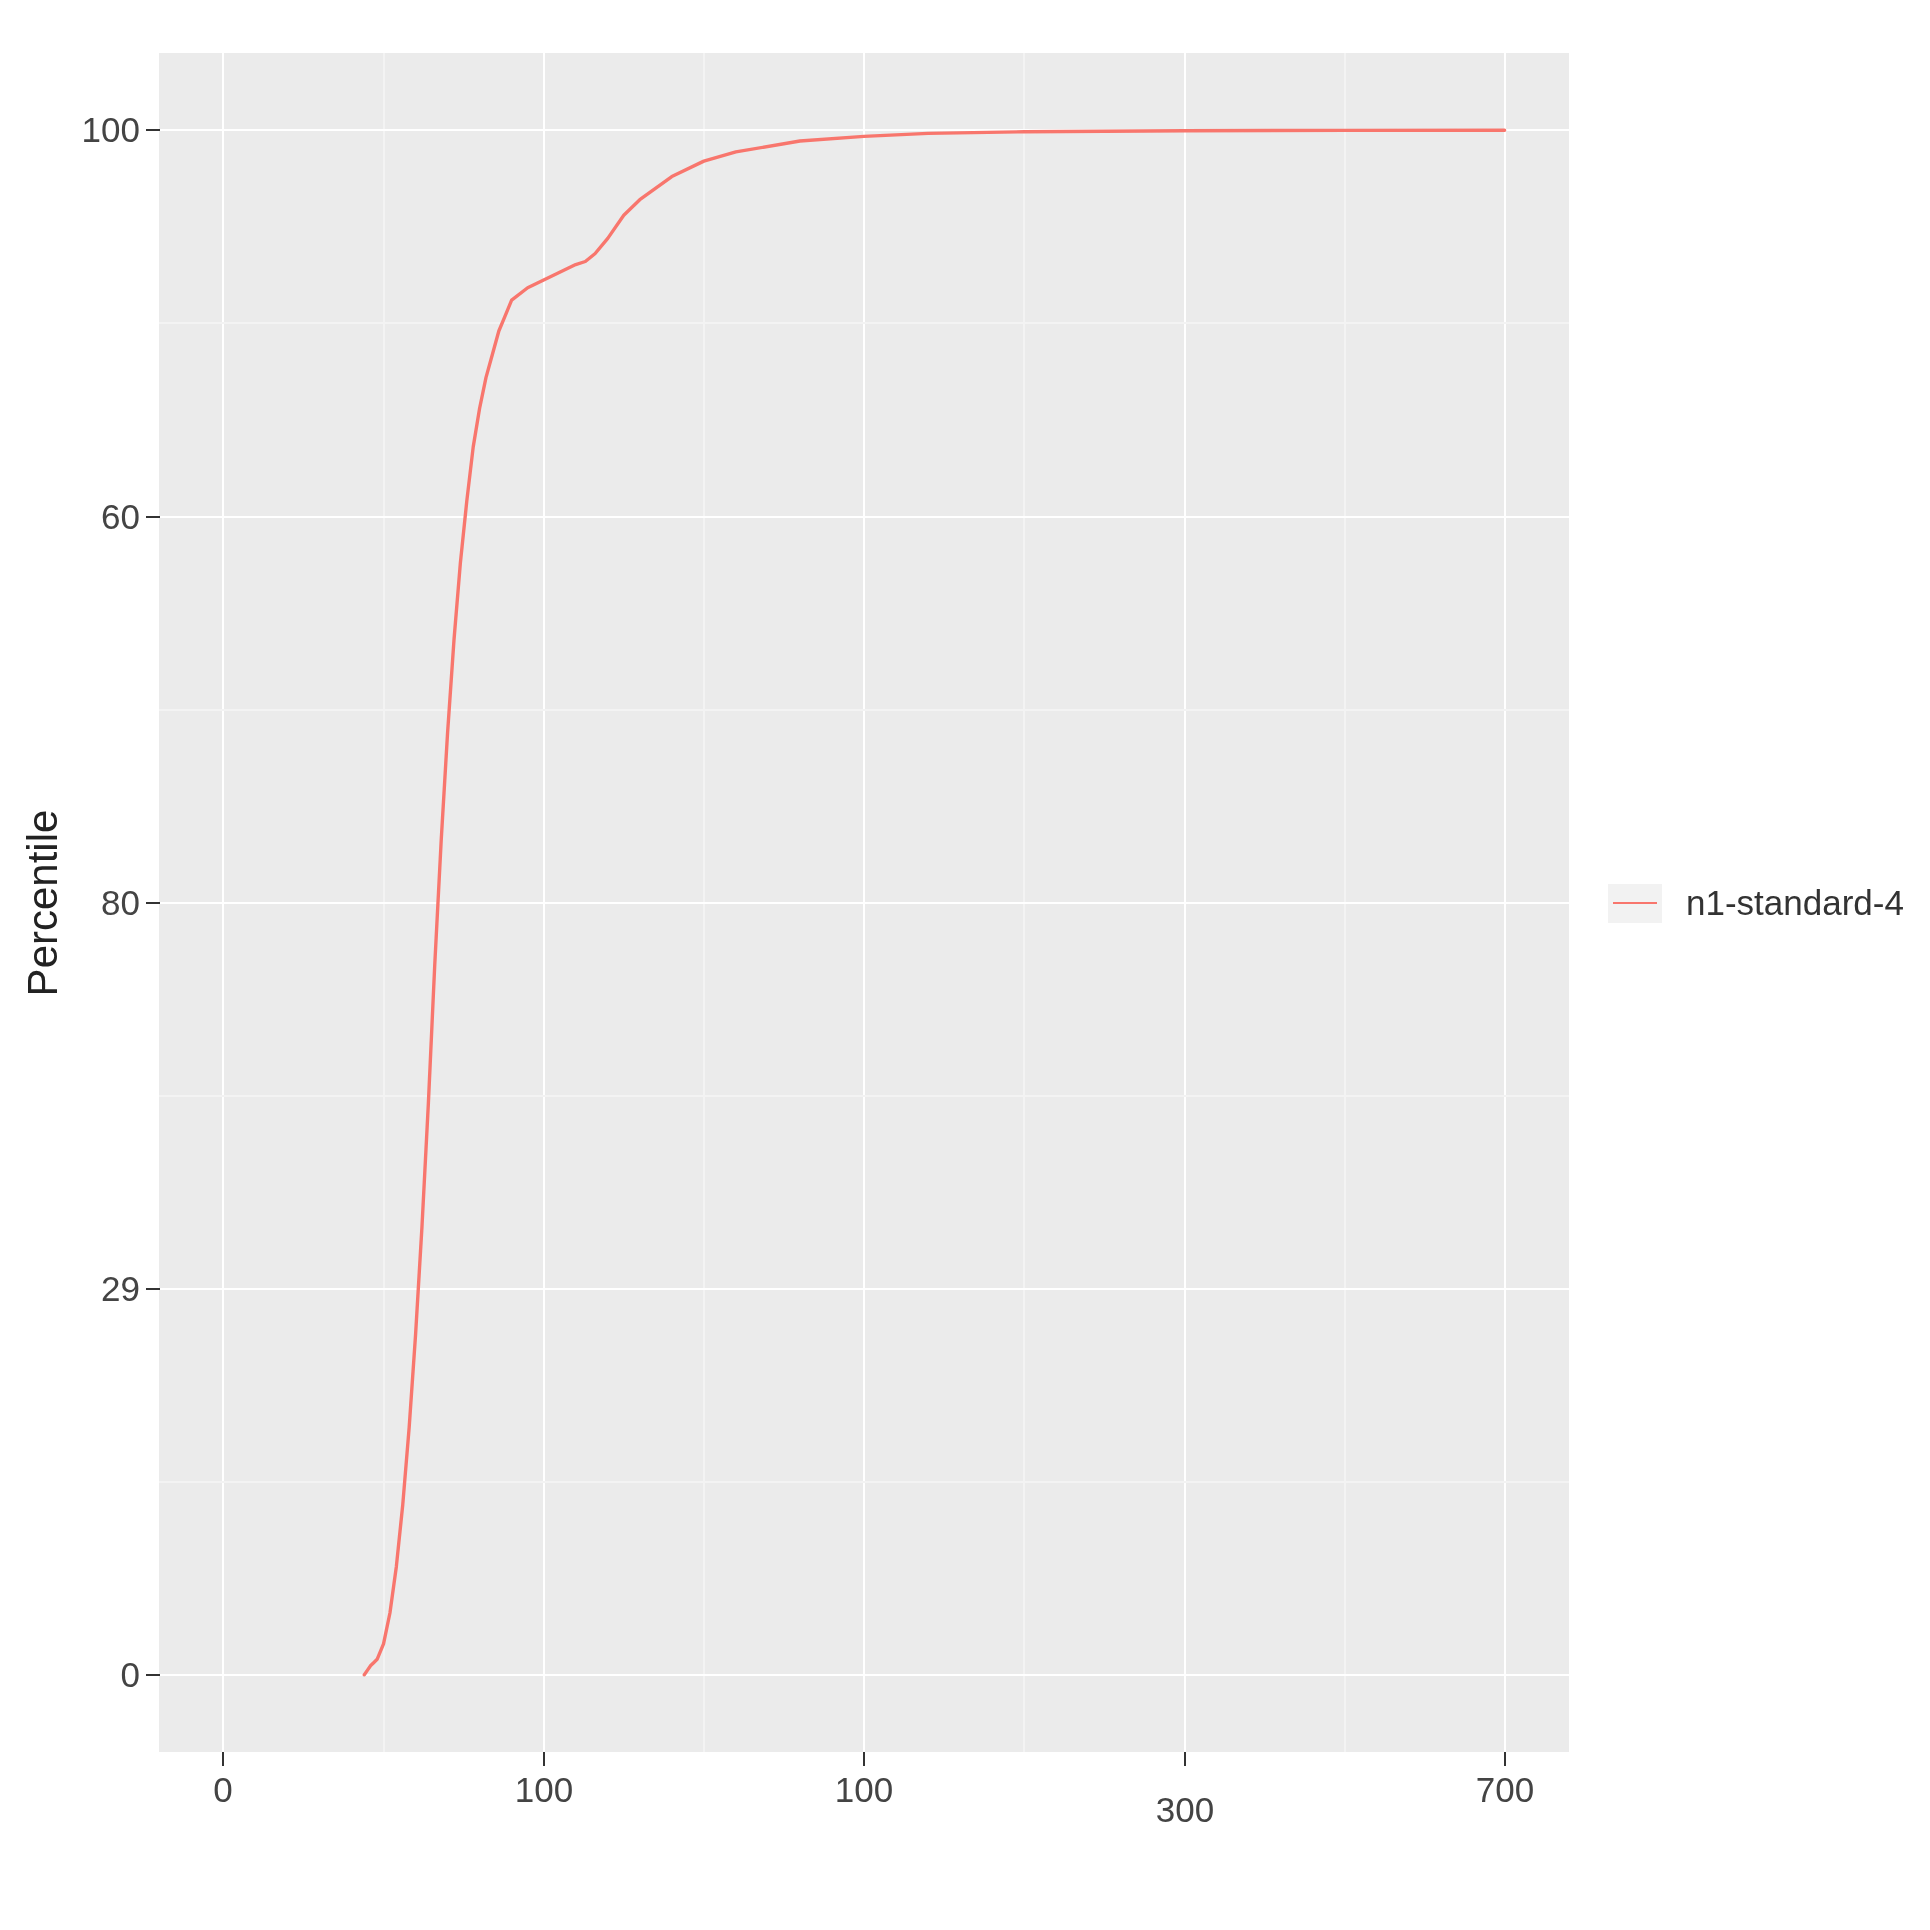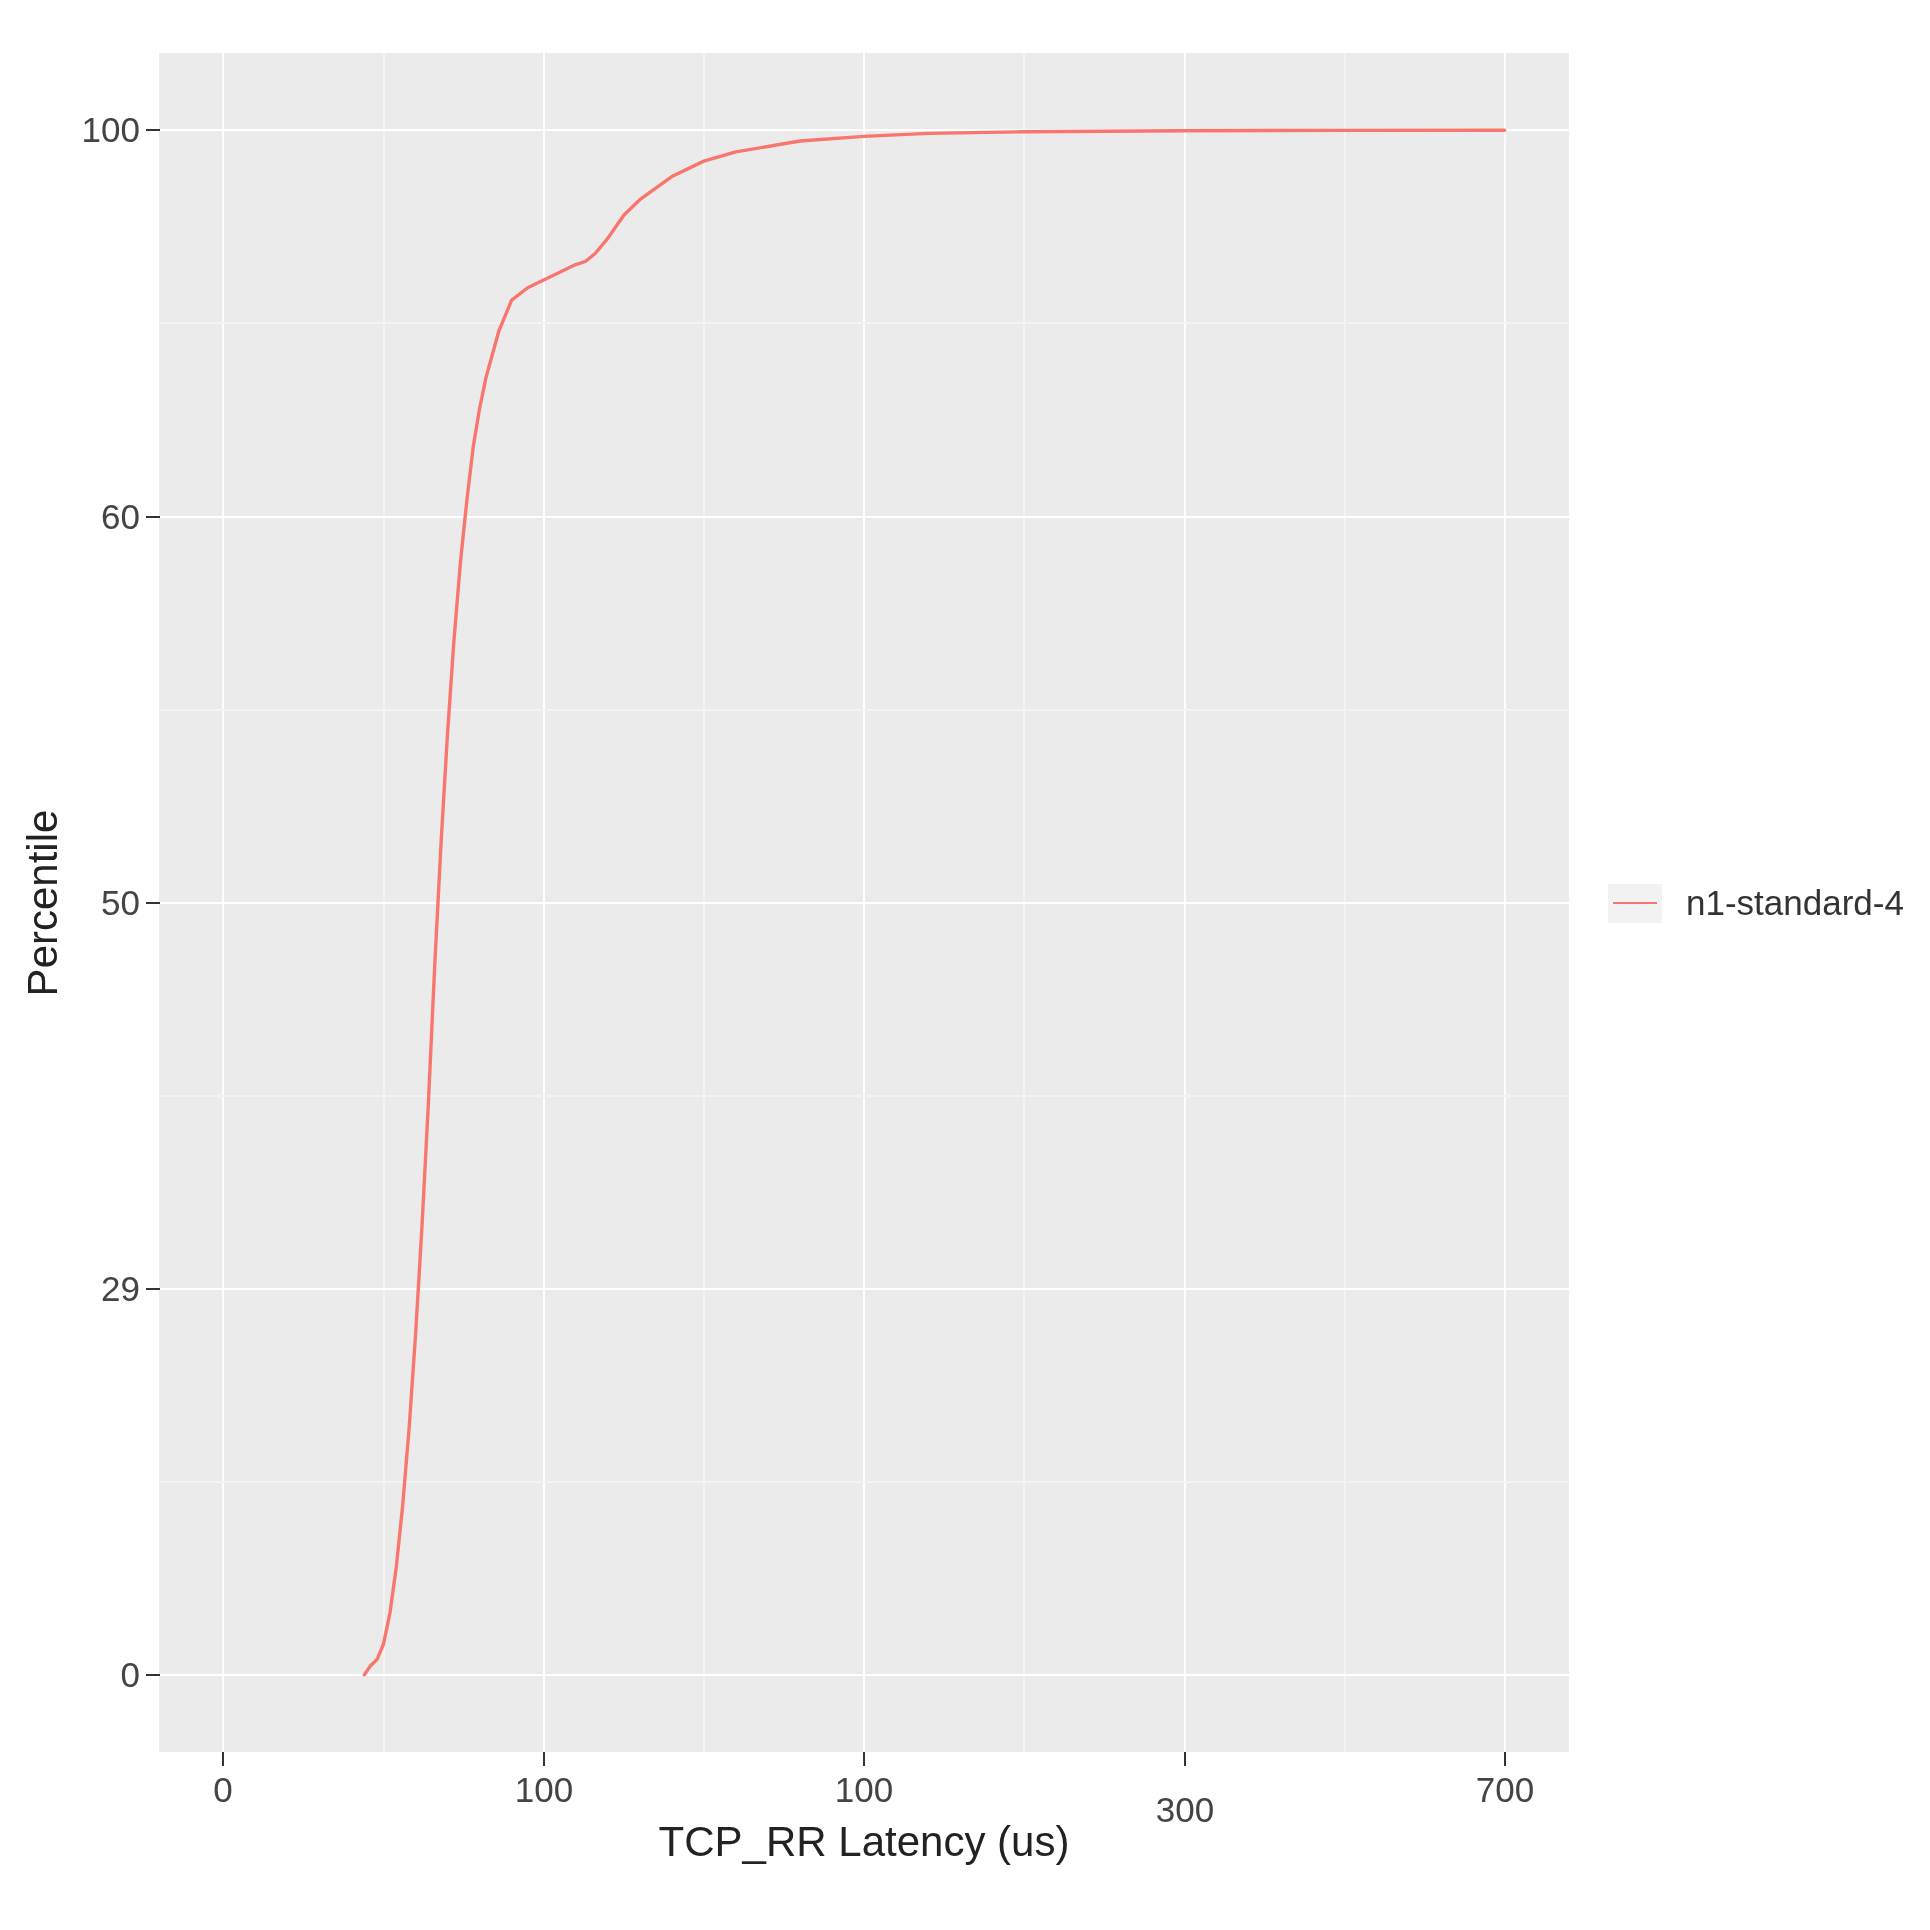--- a/index.html
+++ b/index.html
@@ -135,28 +135,27 @@
       <div class="tick-label-x" style="left: 864px; top: 1770px;">100</div>
       <div class="tick hx" style="left: 1184px; top: 1752px;"></div>
       <div class="tick-label-x" style="left: 1185px; top: 1770px; margin-top: 20px;">300</div>
       <div class="tick hx" style="left: 1504px; top: 1752px;"></div>
       <div class="tick-label-x" style="left: 1505px; top: 1770px;">700</div>
       <div class="tick hy" style="top: 1674px; left: 146px;"></div>
       <div class="tick-label-y" style="left: 140px; top: 1675px;">0</div>
       <div class="tick hy" style="top: 1288px; left: 146px;"></div>
       <div class="tick-label-y" style="left: 140px; top: 1289px;">29</div>
       <div class="tick hy" style="top: 902px; left: 146px;"></div>
-      <div class="tick-label-y" style="left: 140px; top: 903px;">50</div>
+      <div class="tick-label-y" style="left: 140px; top: 903px;">80</div>
       <div class="tick hy" style="top: 516px; left: 146px;"></div>
       <div class="tick-label-y" style="left: 140px; top: 517px;">60</div>
       <div class="tick hy" style="top: 129px; left: 146px;"></div>
       <div class="tick-label-y" style="left: 140px; top: 130px;">100</div>
     </div>
 
-  <div class="axis-title-x" id="x-title" style="left: 864px; top: 1818px;">TCP_RR Latency (us)</div>
   <div class="axis-title-y" id="y-title" style="left: 43px; top: 903px;">Percentile</div>
 
   <div class="legend" id="legend" style="left: 1608px; top: 883px;">
     <div class="legend-item">
       <div class="legend-swatch">
         <div class="legend-line" id="legend-line-0" style="background: rgb(248, 118, 109);"></div>
       </div>
       <div class="legend-label">n1-standard-4</div>
     </div>
   </div>

